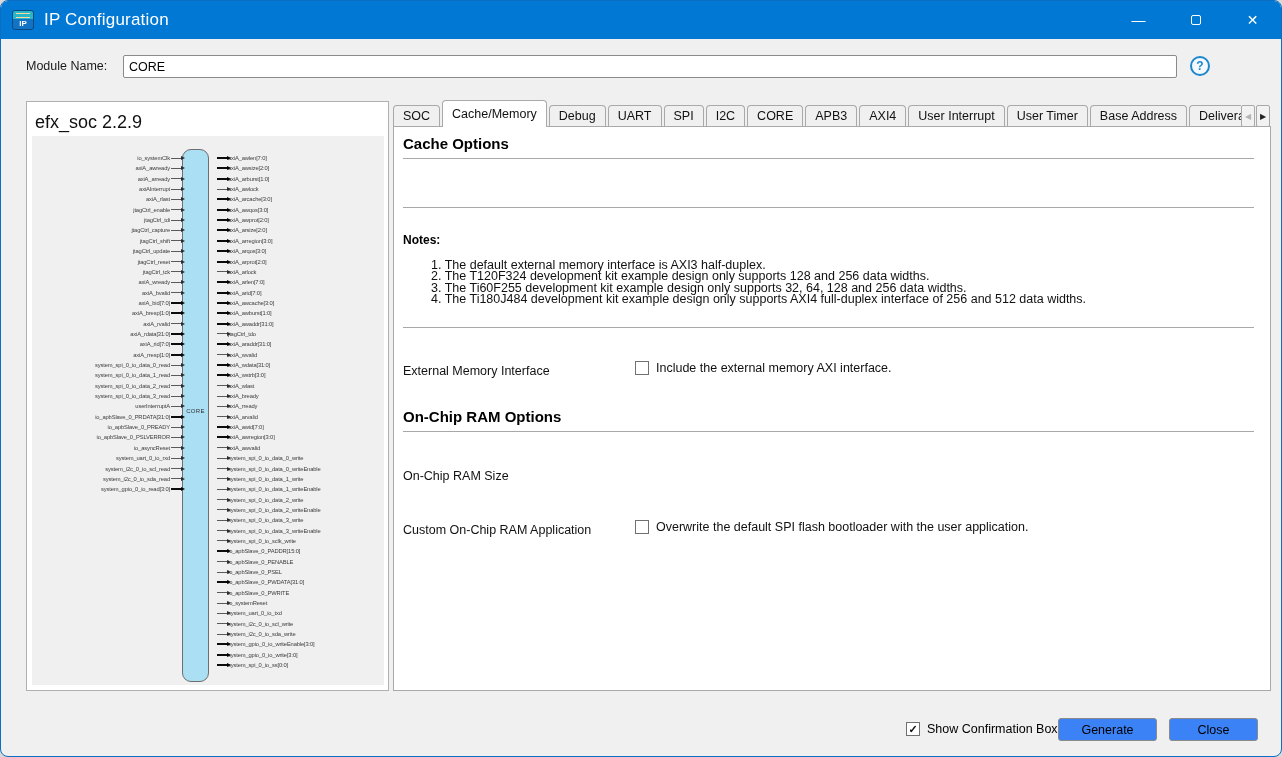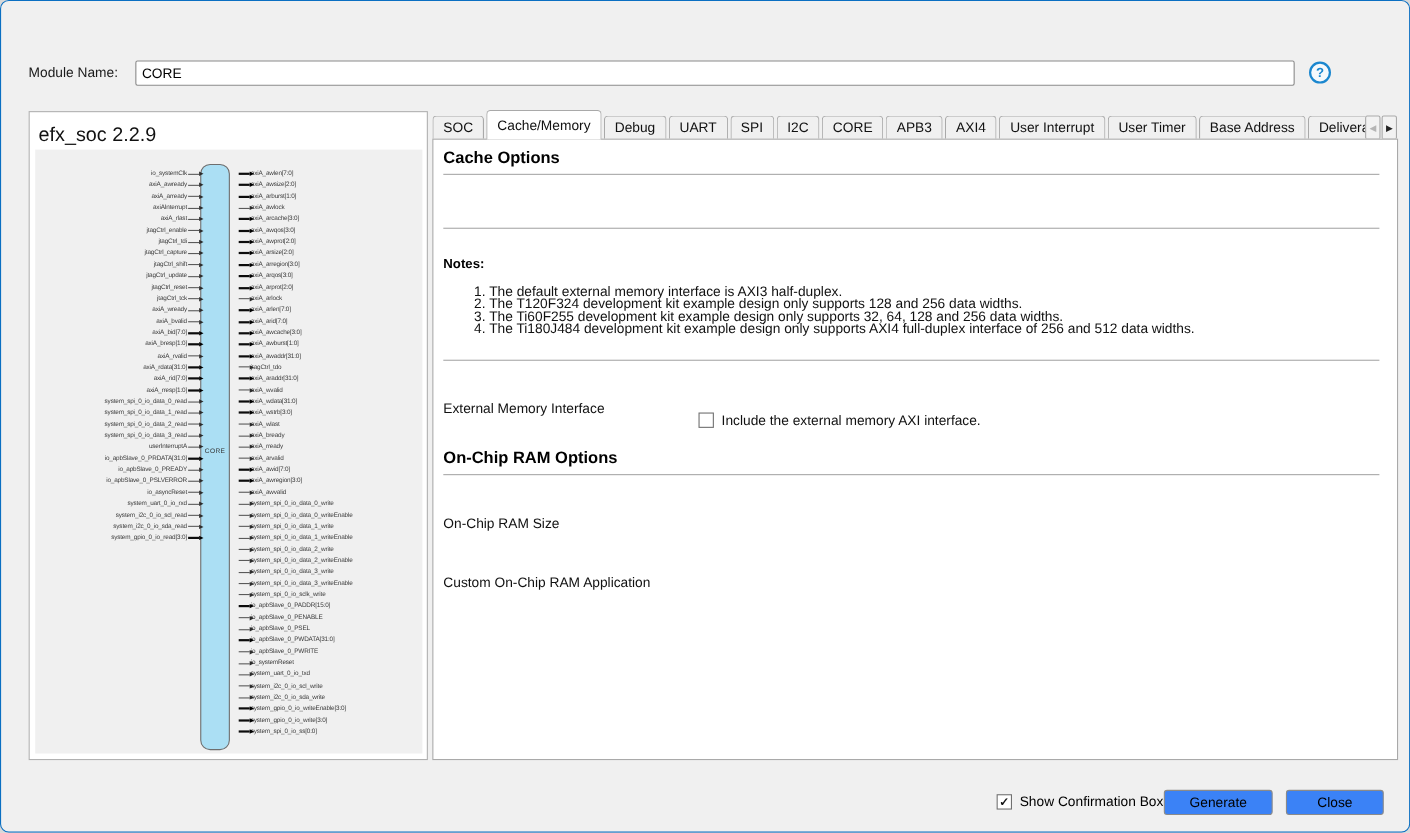--- a/index.html
+++ b/index.html
@@ -60,20 +60,38 @@
   .footer-check .cb-label { font-size:12.5px; color:#000; margin-left:7px; }
   .btn { position:absolute; top:717px; height:23px; background:#3b82f6; border:1px solid #8a8a8a; border-radius:3px; font-size:12.5px; color:#000; display:flex; align-items:center; justify-content:center; }
   .btn.generate { left:1057px; width:99px; }
   .btn.close { left:1168px; width:89px; }
 </style>
 </head>
 <body>
 
 <div class="window">
 
+  <div class="titlebar">
+    <div class="app-icon">
+      <span class="slots"></span>
+      <span class="ip-txt">IP</span>
+    </div>
+    <span class="title-text">IP Configuration</span>
+    <div class="win-controls">
+      <div class="win-btn">
+          <span>—</span>
+        </div>
+      <div class="win-btn">
+          <span class="max-box"></span>
+        </div>
+      <div class="win-btn">
+          <span>✕</span>
+        </div>
+    </div>
+  </div>
 
   <div class="module-label">Module Name:</div>
   <input class="module-input" value="CORE" style="">
   <div class="help-circle">
       <span>?</span>
     </div>
 
   <div class="diagram-panel">
     <div class="version-label">efx_soc 2.2.9</div>
     <div class="diagram-canvas">
@@ -616,31 +634,35 @@
     <div class="notes-label" style="top:106px">Notes:</div>
     <div id="notes-list">
         <div class="note-item" style="top: 131px;">1. The default external memory interface is AXI3 half-duplex.</div>
         <div class="note-item" style="top: 142.3px;">2. The T120F324 development kit example design only supports 128 and 256 data widths.</div>
         <div class="note-item" style="top: 153.6px;">3. The Ti60F255 development kit example design only supports 32, 64, 128 and 256 data widths.</div>
         <div class="note-item" style="top: 164.9px;">4. The Ti180J484 development kit example design only supports AXI4 full-duplex interface of 256 and 512 data widths.</div>
       </div>
     <div class="hrule" style="top:200px"></div>
 
     <div class="form-label" style="top:237px">External Memory Interface</div>
-    <div class="check-row" style="top:248px">
+    <div class="check-row" style="top:234px">
       <span class="checkbox"></span>
       <span class="cb-label">Include the external memory AXI interface.</span>
     </div>
 
     <div class="section-header" style="top:281px">On-Chip RAM Options</div>
     <div class="hrule" style="top:304px"></div>
 
     <div class="form-label" style="top:342px">On-Chip RAM Size</div>
 
     <div class="form-label" style="top:396px">Custom On-Chip RAM Application</div>
+    <div class="check-row" style="top:393px">
+      <span class="checkbox"></span>
+      <span class="cb-label">Overwrite the default SPI flash bootloader with the user application.</span>
+    </div>
   </div>
 
   <div class="footer-check">
     <span class="checkbox" id="confirm-box">✓</span>
     <span class="cb-label">Show Confirmation Box</span>
   </div>
   <div class="btn generate">Generate</div>
   <div class="btn close">Close</div>
 
 </div>

